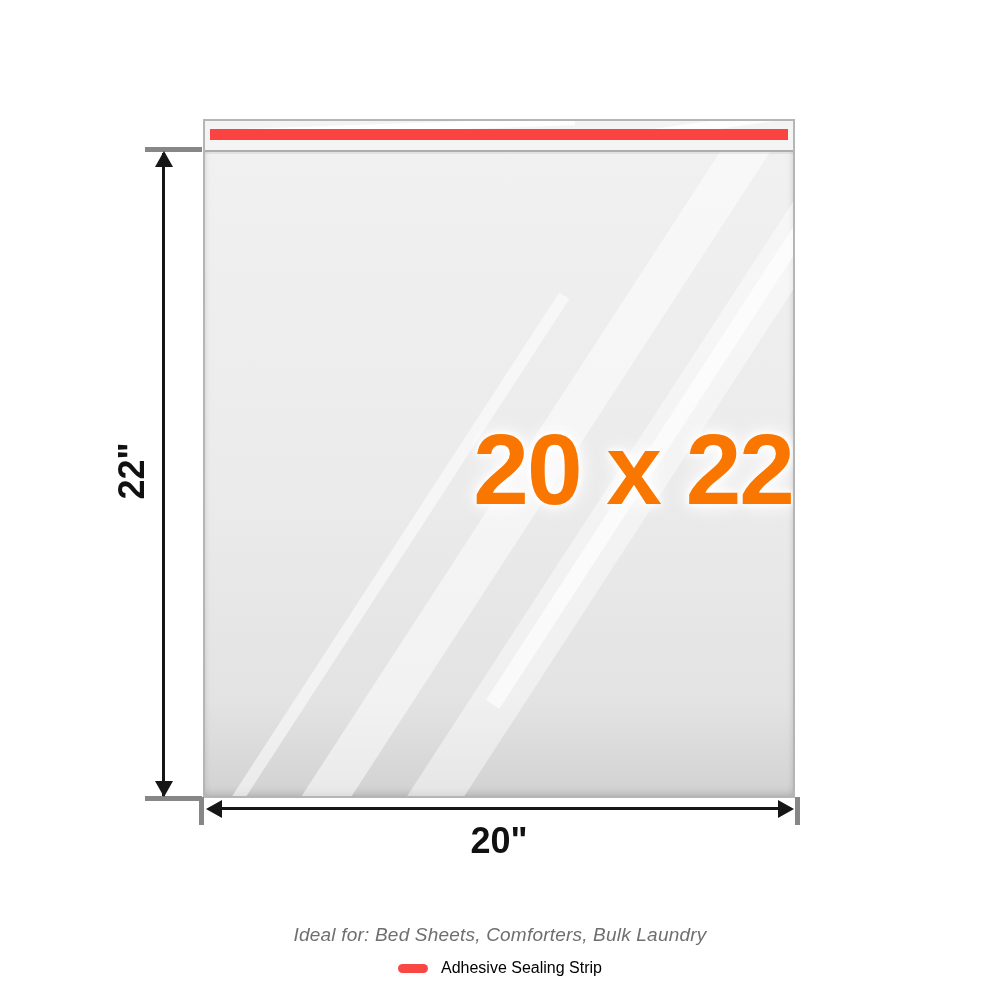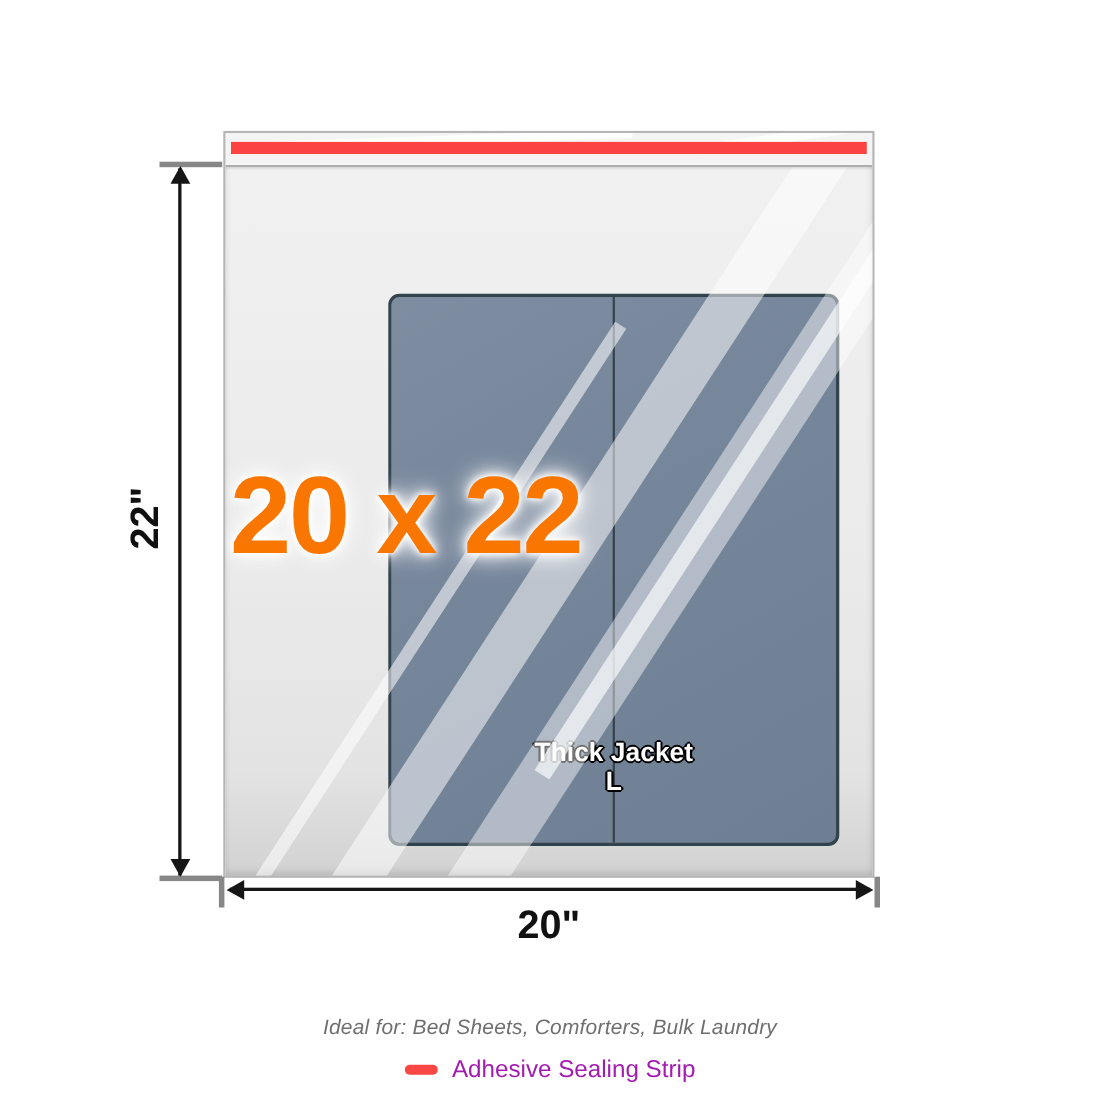--- a/index.html
+++ b/index.html
@@ -37,21 +37,21 @@
 
   
   .gloss{position:absolute;width:1000px;transform:rotate(-57deg);}
   .gloss-1{left:-225px;top:418px;height:42px;background:rgba(255,255,255,.52);}
   .gloss-2{left:-25px;top:275px;height:48px;background:rgba(255,255,255,.45);}
   .gloss-3{left:60px;top:156px;height:16px;background:rgba(255,255,255,.65);}
   .gloss-4{left:-413px;top:588px;height:12px;background:rgba(255,255,255,.55);}
 
   
   .size-text{
-    position:absolute;left:4px;right:0;top:298px;text-align:left;
+    position:absolute;left:4px;right:0;top:298px;text-align:right;
     font-size:100px;line-height:1;font-weight:bold;letter-spacing:-2px;color:#f97700;
     text-shadow:0 0 6px #fff,0 0 10px #fff,0 0 18px rgba(255,255,255,.95),0 0 26px rgba(255,255,255,.8);
   }
 
   
   .flap{
     position:absolute;left:0;right:0;top:0;height:29px;
     background:#f4f4f4;border-bottom:2px solid #adadad;
     box-shadow:0 2px 0 rgba(0,0,0,.06);overflow:hidden;
   }
@@ -89,36 +89,29 @@
   
   .caption{
     position:absolute;left:0;right:0;top:924px;text-align:center;
     font-size:19px;font-style:italic;color:#6f6f6f;letter-spacing:.2px;
   }
   .legend{
     position:absolute;left:0;right:0;top:959px;
     display:flex;align-items:center;justify-content:center;gap:13px;
   }
   .legend-swatch{width:30px;height:9px;border-radius:4.5px;background:#f94743;}
-  .legend-label{font-size:22px;color:#a21caf;}
+  .legend-label{font-size:16px;color:#000000;}
 </style>
 </head>
 <body>
 
 <div class="stage">
 
   <div class="bag">
 
-    <div class="jacket">
-      <div class="jacket-seam"></div>
-      <div class="jacket-label">
-        <div>Thick Jacket</div>
-        <div>L</div>
-      </div>
-    </div>
 
     <div class="gloss gloss-1"></div>
     <div class="gloss gloss-2"></div>
     <div class="gloss gloss-3"></div>
     <div class="gloss gloss-4"></div>
 
     <div class="size-text">20 x 22</div>
 
     <div class="flap">
       <div class="flap-gloss-a"></div>

